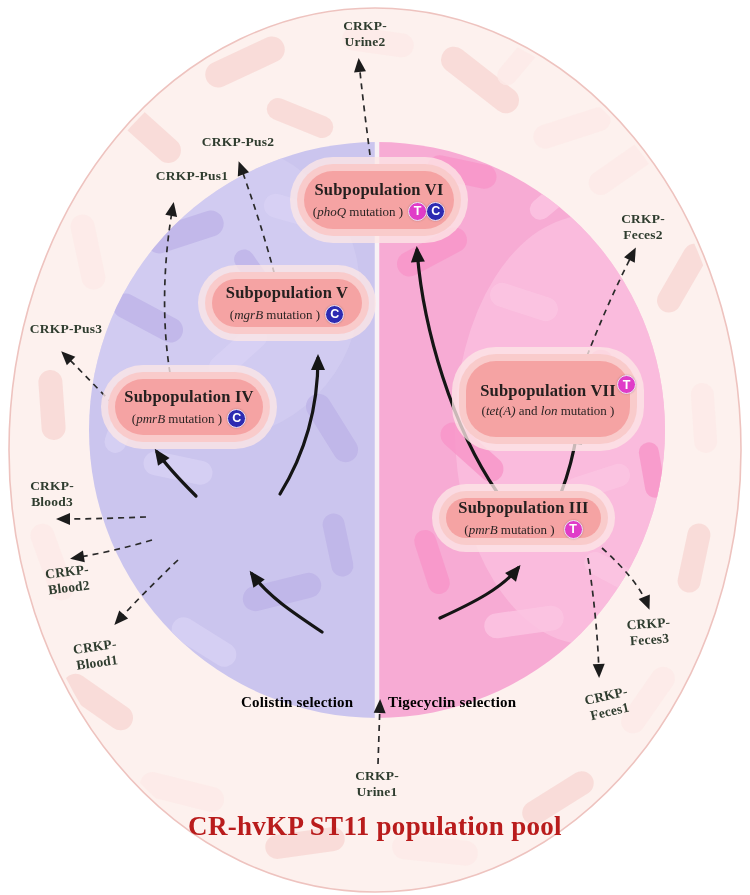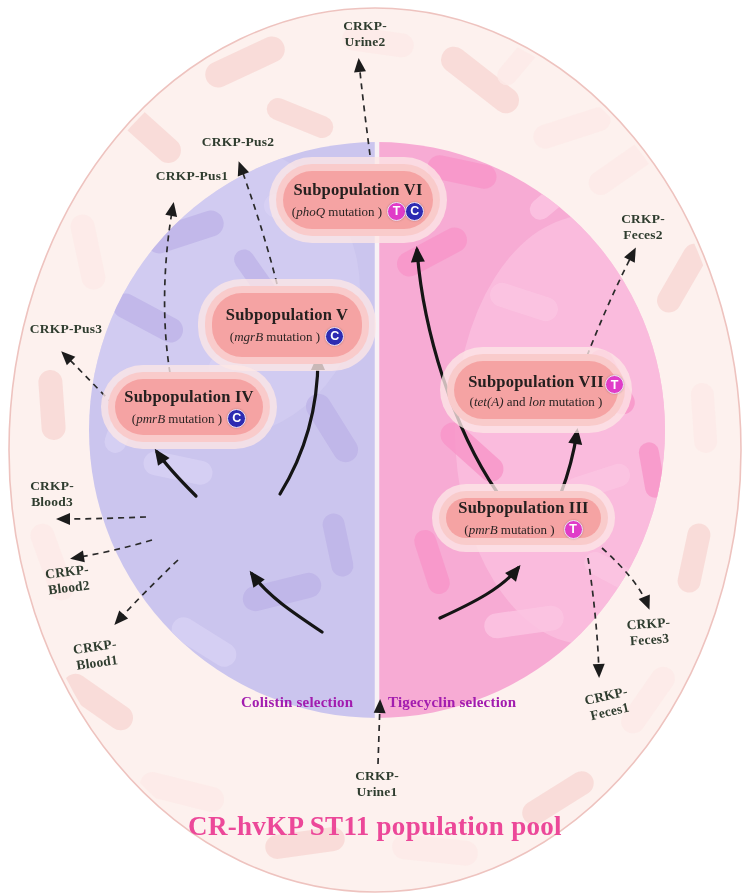--- a/index.html
+++ b/index.html
@@ -28,25 +28,25 @@
   .badge-abs{position:absolute;right:-6px;top:14px;margin-left:0;}
 
   
   .ext-label{
     position:absolute;z-index:2;width:110px;text-align:center;
     font-weight:700;font-size:13.5px;line-height:16px;color:#2f3d2f;letter-spacing:.2px;
   }
   .ext-label span{display:block;}
 
   .sel-label{
-    position:absolute;z-index:2;font-weight:700;font-size:15px;color:#a21caf;letter-spacing:.2px;white-space:nowrap;
+    position:absolute;z-index:2;font-weight:700;font-size:15px;color:#000000;letter-spacing:.2px;white-space:nowrap;
   }
   #pool-title{
     position:absolute;z-index:2;left:0;right:0;top:811px;text-align:center;
-    font-weight:700;font-size:27px;color:#ec4899;letter-spacing:.3px;
+    font-weight:700;font-size:27px;color:#b91c1c;letter-spacing:.3px;
   }
 </style>
 </head>
 <body>
 
 <div id="stage">
 
   <svg id="bg-svg" width="750" height="895" viewBox="0 0 750 895">
     <defs>
       <clipPath id="clipEllipse">
@@ -142,30 +142,30 @@
       <path d="M146,517 C118,518 90,519 60,519" marker-end="url(#mAd)"></path>
       <path d="M152,540 C125,548 99,554 74,558" marker-end="url(#mAd)"></path>
       <path d="M178,560 C155,582 135,602 117,622" marker-end="url(#mAd)"></path>
       <path d="M587,356 C601,320 617,284 634,251" marker-end="url(#mAd)"></path>
       <path d="M602,548 C624,568 640,586 648,606" marker-end="url(#mAd)"></path>
       <path d="M588,558 C594,598 598,638 599,674" marker-end="url(#mAd)"></path>
       <path d="M378,764 L380,703" marker-end="url(#mAd)"></path>
     </g>
   </svg>
 
-  <div class="node" style="left:283px;top:171px;width:150px;height:58px">
+  <div class="node" style="left:304px;top:171px;width:150px;height:58px">
     <div class="node-title">Subpopulation VI</div>
     <div class="node-sub">
       <span><span>(</span><i>phoQ</i><span> mutation )</span></span>
       <span class="badge" style="background: rgb(224, 60, 200);">T</span>
       <span class="badge tight" style="background: rgb(45, 43, 178);">C</span>
     </div>
   </div>
 
-  <div class="node" style="left:212px;top:293px;width:150px;height:64px">
+  <div class="node" style="left:212px;top:279px;width:150px;height:48px">
     <div class="node-title">Subpopulation V</div>
     <div class="node-sub">
       <span><span>(</span><i>mgrB</i><span> mutation )</span></span>
       <span class="badge" style="background: rgb(45, 43, 178);">C</span>
     </div>
   </div>
 
   <div class="node" style="left:115px;top:379px;width:148px;height:56px">
     <div class="node-title">Subpopulation IV</div>
     <div class="node-sub">
@@ -177,21 +177,21 @@
 
 
   <div class="node" style="left:446px;top:498px;width:155px;height:40px">
     <div class="node-title">Subpopulation III</div>
     <div class="node-sub">
       <span><span>(</span><i>pmrB</i><span> mutation )</span></span>
       <span class="badge" style="margin-left: 9px; background: rgb(224, 60, 200);">T</span>
     </div>
   </div>
 
-  <div class="node" style="left:454px;top:361px;width:164px;height:58px">
+  <div class="node" style="left:466px;top:361px;width:164px;height:76px">
     <div class="node-title">Subpopulation VII</div>
     <div class="node-sub">
       <span><span>(</span><i>tet(A)</i><span> and </span><i>lon</i><span> mutation )</span></span>
     </div>
     <span class="badge badge-abs" style="background: rgb(224, 60, 200);">T</span>
   </div>
 
   <div class="ext-label" style="left:310px;top:18px">
     <span>CRKP-</span>
       <span>Urine2</span>

